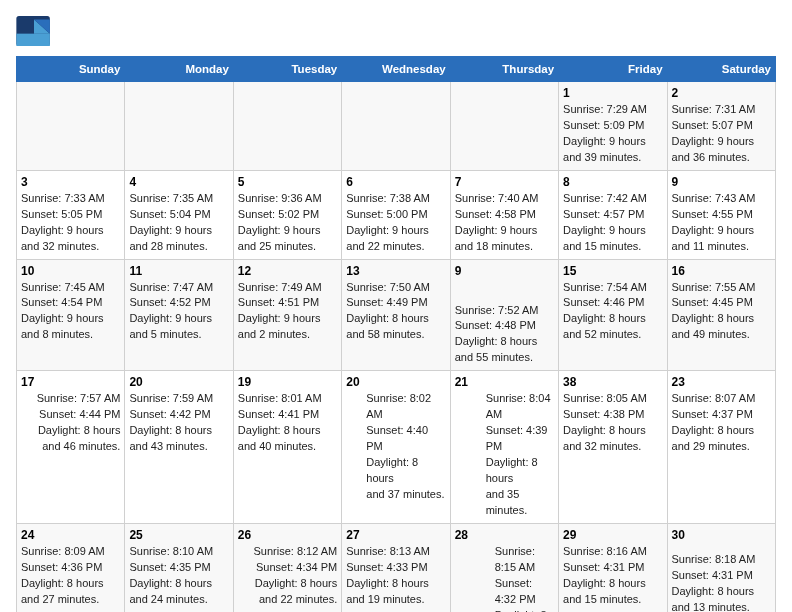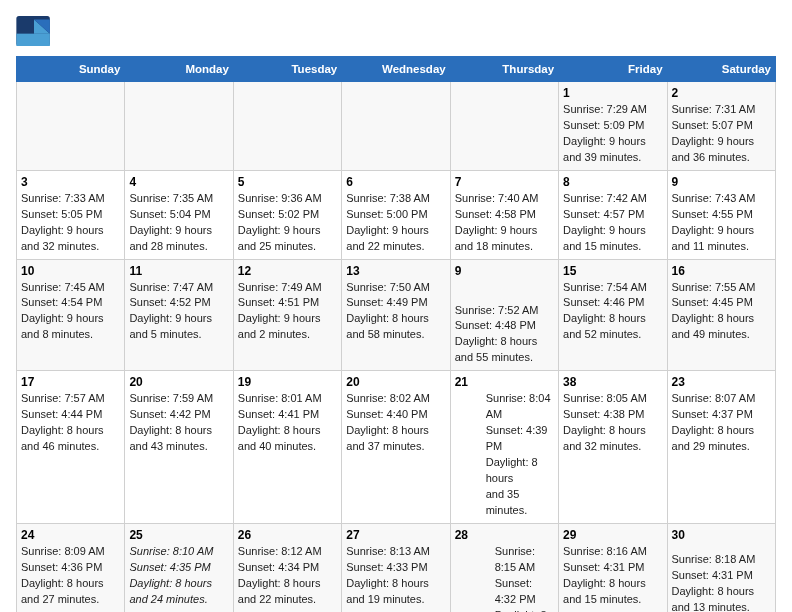--- a/index.html
+++ b/index.html
@@ -245,42 +245,42 @@
           <span class="day-number">16</span>
           <div class="day-info" style="white-space: pre-line;">Sunrise: 7:55 AM
 Sunset: 4:45 PM
 Daylight: 8 hours
 and 49 minutes.</div>
         </td>
       </tr>
       <tr>
         <td>
           <span class="day-number">17</span>
-          <div class="day-info" style="white-space: pre-line;">Sunrise: 7:57 AM
+          <div class="day-info" style="white-space: pre-line; text-align: right;">Sunrise: 7:57 AM
 Sunset: 4:44 PM
 Daylight: 8 hours
 and 46 minutes.</div>
         </td>
         <td>
           <span class="day-number">20</span>
           <div class="day-info" style="white-space: pre-line;">Sunrise: 7:59 AM
 Sunset: 4:42 PM
 Daylight: 8 hours
 and 43 minutes.</div>
         </td>
         <td>
           <span class="day-number">19</span>
           <div class="day-info" style="white-space: pre-line;">Sunrise: 8:01 AM
 Sunset: 4:41 PM
 Daylight: 8 hours
 and 40 minutes.</div>
         </td>
         <td>
           <span class="day-number">20</span>
-          <div class="day-info" style="white-space: pre-line;">Sunrise: 8:02 AM
+          <div class="day-info" style="white-space: pre-line; margin-left: 20px;">Sunrise: 8:02 AM
 Sunset: 4:40 PM
 Daylight: 8 hours
 and 37 minutes.</div>
         </td>
         <td>
           <span class="day-number">21</span>
           <div class="day-info" style="white-space: pre-line; margin-left: 31px;">Sunrise: 8:04 AM
 Sunset: 4:39 PM
 Daylight: 8 hours
 and 35 minutes.</div>
@@ -303,28 +303,28 @@
       <tr>
         <td>
           <span class="day-number">24</span>
           <div class="day-info" style="white-space: pre-line;">Sunrise: 8:09 AM
 Sunset: 4:36 PM
 Daylight: 8 hours
 and 27 minutes.</div>
         </td>
         <td>
           <span class="day-number">25</span>
-          <div class="day-info" style="white-space: pre-line; font-style: italic;">Sunrise: 8:10 AM
+          <div class="day-info" style="white-space: pre-line;">Sunrise: 8:10 AM
 Sunset: 4:35 PM
 Daylight: 8 hours
 and 24 minutes.</div>
         </td>
         <td>
           <span class="day-number">26</span>
-          <div class="day-info" style="white-space: pre-line;">Sunrise: 8:12 AM
+          <div class="day-info" style="white-space: pre-line; text-align: right;">Sunrise: 8:12 AM
 Sunset: 4:34 PM
 Daylight: 8 hours
 and 22 minutes.</div>
         </td>
         <td>
           <span class="day-number">27</span>
           <div class="day-info" style="white-space: pre-line;">Sunrise: 8:13 AM
 Sunset: 4:33 PM
 Daylight: 8 hours
 and 19 minutes.</div>

